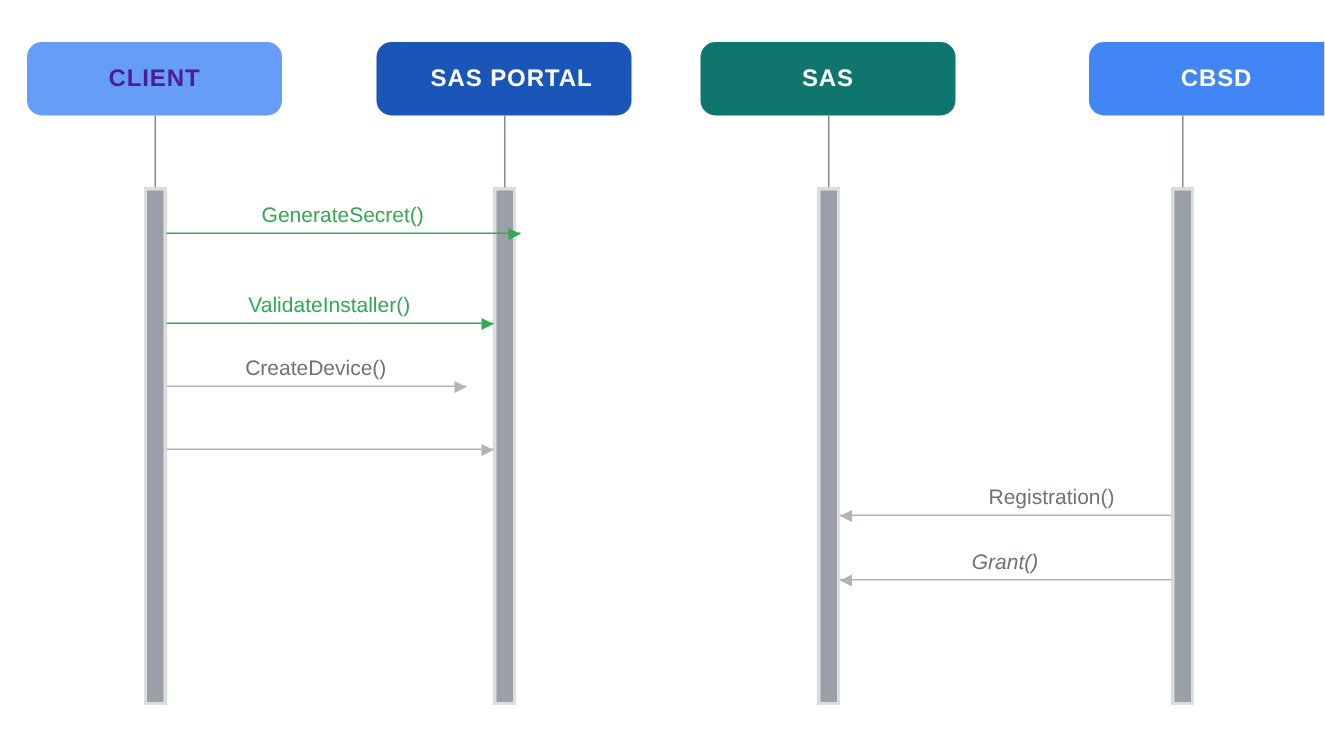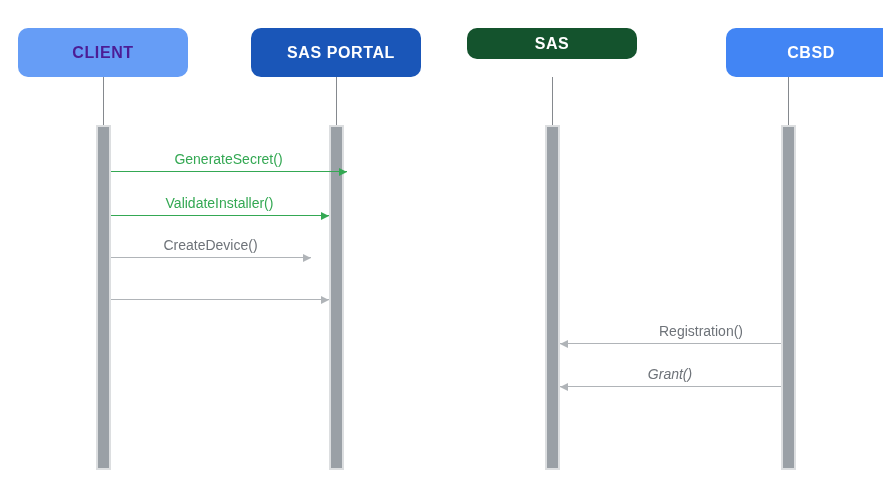--- a/index.html
+++ b/index.html
@@ -76,31 +76,31 @@
     <div class="actor-box" style="left: 18px; top: 28px; width: 170px; height: 49px; background: rgb(102, 157, 246); color: #4c1d95; border-radius: 10px;">
       <span>CLIENT</span>
     </div>
     <div class="lifeline-connector" style="left: 103px; top: 77px; height: 48px; background: rgb(133, 137, 142);"></div>
     <div class="activation-bar" style="left: 95.5px; top: 125px; width: 15px; height: 345px; background: rgb(154, 160, 166); border: 2px solid rgb(220, 222, 224);"></div>
     <div class="actor-box" style="left: 251px; top: 28px; width: 170px; height: 49px; background: rgb(26, 86, 184); color: rgb(255, 255, 255); border-radius: 10px; padding-left: 10px;">
       <span>SAS PORTAL</span>
     </div>
     <div class="lifeline-connector" style="left: 336px; top: 77px; height: 48px; background: rgb(133, 137, 142);"></div>
     <div class="activation-bar" style="left: 328.5px; top: 125px; width: 15px; height: 345px; background: rgb(154, 160, 166); border: 2px solid rgb(220, 222, 224);"></div>
-    <div class="actor-box" style="left: 467px; top: 28px; width: 170px; height: 31px; background: #14532d; color: rgb(255, 255, 255); border-radius: 10px;">
+    <div class="actor-box" style="left: 467px; top: 28px; width: 170px; height: 49px; background: #0f766e; color: rgb(255, 255, 255); border-radius: 10px;">
       <span>SAS</span>
     </div>
     <div class="lifeline-connector" style="left: 552px; top: 77px; height: 48px; background: rgb(133, 137, 142);"></div>
     <div class="activation-bar" style="left: 544.5px; top: 125px; width: 15px; height: 345px; background: rgb(154, 160, 166); border: 2px solid rgb(220, 222, 224);"></div>
     <div class="actor-box" style="left: 726px; top: 28px; width: 170px; height: 49px; background: rgb(66, 133, 244); color: #ffffff; border-radius: 10px;">
       <span>CBSD</span>
     </div>
     <div class="lifeline-connector" style="left: 788px; top: 77px; height: 48px; background: rgb(133, 137, 142);"></div>
     <div class="activation-bar" style="left: 780.5px; top: 125px; width: 15px; height: 345px; background: rgb(154, 160, 166); border: 2px solid rgb(220, 222, 224);"></div>
-    <div class="message" style="left: 110.5px; top: 146px; width: 236px; height: 26px;">
+    <div class="message" style="left: 110.5px; top: 130px; width: 236px; height: 26px;">
       <div class="message-label" style="color: rgb(52, 168, 83);">GenerateSecret()</div>
       <div class="message-line" style="background: rgb(52, 168, 83);"></div>
       <div class="arrowhead dir-right" style="color: rgb(52, 168, 83);"></div>
     </div>
     <div class="message" style="left: 110.5px; top: 190px; width: 218px; height: 26px;">
       <div class="message-label" style="color: rgb(52, 168, 83);">ValidateInstaller()</div>
       <div class="message-line" style="background: rgb(52, 168, 83);"></div>
       <div class="arrowhead dir-right" style="color: rgb(52, 168, 83);"></div>
     </div>
     <div class="message" style="left: 110.5px; top: 232px; width: 200px; height: 26px;">

